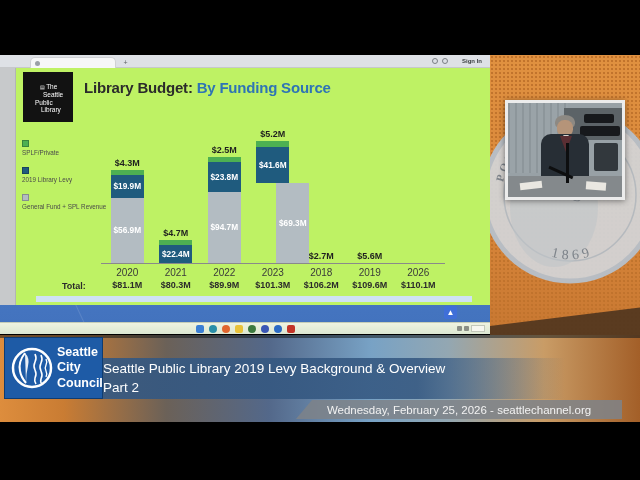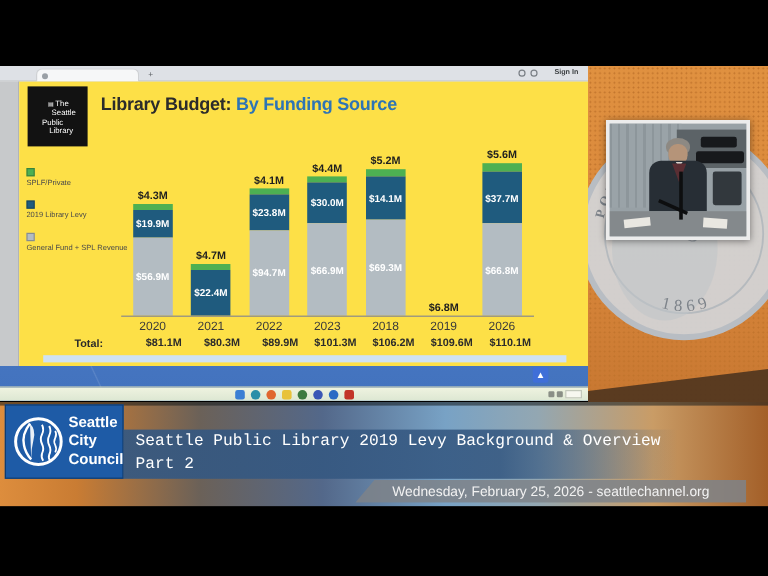--- a/index.html
+++ b/index.html
@@ -16,21 +16,21 @@
   }
   .browser { position:absolute; left:0; top:55px; width:490px; height:250px; background:#fff; }
   .browser-top { position:relative; height:13px; background:#dee1e6; border-bottom:1px solid #c6c8cb; }
   .tab { position:absolute; left:30px; top:2px; width:86px; height:11px; background:#f6f7f8;
     border-radius:5px 5px 0 0; border:1px solid #cfd1d4; border-bottom:none; }
   .tab-dot { position:absolute; left:4px; top:3px; width:5px; height:5px; border-radius:50%; background:#9aa0a6; }
   .newtab { position:absolute; left:122px; top:4px; width:7px; height:7px; color:#5f6368; font-size:7px; line-height:7px; text-align:center; }
   .top-glyph { position:absolute; top:3px; width:6px; height:6px; border:1px solid #7a7f85; border-radius:50%; }
   .signin { position:absolute; right:8px; top:3px; font-size:6px; color:#3c4043; font-weight:bold; }
 
-  .slide { position:absolute; left:16px; top:13px; width:474px; height:237px; background:#fde047; }
+  .slide { position:absolute; left:16px; top:13px; width:474px; height:237px; background:#bef264; }
   .side-strip { position:absolute; left:0; top:13px; width:16px; height:237px; background:#c7c9cb; border-right:1px solid #b2b4b6; }
 
   
   .spl-logo { position:absolute; left:7px; top:4px; width:50px; height:50px; background:#121212;
     color:#fff; font-size:6.5px; line-height:1.18; padding-top:11px; }
   .spl-logo .l0 { margin-left:17px; } .spl-logo .l0::before { content:"▤ "; font-size:5px; }
   .spl-logo .l1 { margin-left:20px; } .spl-logo .l2 { margin-left:12px; } .spl-logo .l3 { margin-left:18px; }
 
   .slide-title { position:absolute; left:68px; top:11px; font-size:15px; font-weight:bold; color:#2b2b2b; letter-spacing:-0.2px; }
   .slide-title .blue { color:#2e74b5; }
@@ -43,21 +43,21 @@
   .bars-row { position:absolute; left:87px; top:33px; width:340px; height:162px; display:flex; }
   .bar-col { width:48.5px; display:flex; flex-direction:column; justify-content:flex-end; align-items:center; }
   .green-label { font-size:9px; font-weight:bold; color:#1f1f1f; margin-bottom:2px; }
   .bar-stack { width:33px; display:flex; flex-direction:column; }
   .seg { width:33px; display:flex; align-items:center; justify-content:center; }
   .seg-label { font-size:8.3px; font-weight:bold; color:#fff; }
   .axis { position:absolute; left:85px; top:195px; width:344px; border-top:1px solid #8a8a8a; }
   .years-row, .totals-row { position:absolute; left:87px; width:340px; display:flex; }
   .years-row { top:199px; } .totals-row { top:212px; }
   .year-cell { width:48.5px; text-align:center; font-size:10px; color:#3a3a3a; }
-  .total-cell { width:48.5px; text-align:right; font-size:9px; font-weight:bold; color:#2b2b2b; }
+  .total-cell { width:48.5px; text-align:center; font-size:9px; font-weight:bold; color:#2b2b2b; }
   .total-label { position:absolute; left:46px; top:213px; font-size:9px; font-weight:bold; color:#2b2b2b; }
   .slide-strip { position:absolute; left:20px; top:228px; width:436px; height:6px; background:#cfe2f3; }
 
   
   .scroll-btn { position:absolute; left:444px; top:306px; width:13px; height:13px; background:#3f6fd8;
     border-radius:2px; color:#fff; font-size:8px; line-height:13px; text-align:center; }
   .taskbar { position:absolute; left:0; top:322px; width:490px; height:12px;
     background:linear-gradient(180deg,#eff3e0,#dce7d2); border-top:1px solid #c5cdb8;
     display:flex; align-items:center; justify-content:center; gap:5px; }
   .tb-icon { width:8px; height:8px; border-radius:2px; }
@@ -104,21 +104,21 @@
   .banner-bg::after { content:""; position:absolute; left:0; top:0; width:640px; height:3px; background:rgba(20,25,28,0.55); }
   .council-logo { position:absolute; left:4px; top:337px; width:99px; height:62px; background:#1e5ba6;
     border:1px solid #0e3c72; }
   .council-text { position:absolute; left:52px; top:7px; color:#fff; font-size:12.5px; font-weight:bold; line-height:1.23; }
   .committee { position:absolute; left:103px; top:337px; width:412px; height:21px;
     background:rgba(72,75,80,0.93); clip-path:polygon(0 0, 100% 0, 97.2% 100%, 0 100%);
     display:flex; align-items:center; padding-left:9px;
     color:#fff; font-size:12.6px; font-weight:bold; letter-spacing:-0.2px; white-space:nowrap; }
   .subtitle-band { position:absolute; left:103px; top:358px; width:462px; height:41px;
     background:linear-gradient(90deg, rgba(53,88,129,0.93) 0%, rgba(53,88,129,0.88) 68%, rgba(53,88,129,0) 100%);
-    color:#fff; padding:2px 0 0 10px; font-size:13.5px; line-height:1.38;font-family:Liberation Mono, monospace; }
+    color:#fff; padding:2px 0 0 0; font-size:13.5px; line-height:1.38; }
   .date-bar { position:absolute; left:296px; top:400px; width:326px; height:19px;
     background:rgba(126,131,136,0.85); clip-path:polygon(16px 0, 100% 0, 100% 100%, 0 100%);
     display:flex; align-items:center; justify-content:center;
     color:#f2f2f2; font-size:11.5px; }
   .bottom-black { position:absolute; left:0; top:422px; width:640px; height:58px; background:#000; }
 </style>
 </head>
 <body>
 
 <div class="stage">
@@ -176,75 +176,54 @@
               </div>
               <div class="seg" style="height: 65.4px; background: rgb(179, 188, 194); align-items: center;">
                 <div class="seg-label">$56.9M</div>
               </div>
             </div>
           </div>
           <div class="bar-col">
             <div class="green-label">$4.7M</div>
             <div class="bar-stack">
               <div class="seg" style="height: 5.4px; background: rgb(77, 176, 82);"></div>
-              <div class="seg" style="height: 38px; background: rgb(31, 91, 126);">
+              <div class="seg" style="height: 18px; background: rgb(31, 91, 126);">
                 <div class="seg-label">$22.4M</div>
               </div>
             </div>
           </div>
           <div class="bar-col">
-            <div class="green-label">$4.1M</div>
+            <div class="green-label">$2.5M</div>
             <div class="bar-stack">
               <div class="seg" style="height: 4.7px; background: rgb(77, 176, 82);"></div>
               <div class="seg" style="height: 30px; background: rgb(31, 91, 126);">
                 <div class="seg-label">$23.8M</div>
               </div>
               <div class="seg" style="height: 71.3px; background: rgb(179, 188, 194);">
                 <div class="seg-label">$94.7M</div>
               </div>
             </div>
           </div>
           <div class="bar-col">
-            <div class="green-label">$4.4M</div>
-            <div class="bar-stack">
-              <div class="seg" style="height: 5.1px; background: rgb(77, 176, 82);"></div>
-              <div class="seg" style="height: 34.5px; background: rgb(31, 91, 126);">
-                <div class="seg-label">$30.0M</div>
-              </div>
-              <div class="seg" style="height: 76.9px; background: rgb(179, 188, 194);">
-                <div class="seg-label">$66.9M</div>
-              </div>
-            </div>
-          </div>
-          <div class="bar-col">
             <div class="green-label">$5.2M</div>
             <div class="bar-stack">
               <div class="seg" style="height: 6px; background: rgb(77, 176, 82);"></div>
               <div class="seg" style="height: 36.5px; background: rgb(31, 91, 126);">
-                <div class="seg-label">$14.1M</div>
-              </div>
-              <div class="seg" style="height: 79.7px; background: rgb(179, 188, 194);">
+                <div class="seg-label">$41.6M</div>
+              </div>
+              <div class="seg" style="height: 79.7px; background: rgb(179, 188, 194); margin-left: 20px;">
                 <div class="seg-label">$69.3M</div>
               </div>
             </div>
           </div>
           <div class="bar-col">
-            <div class="green-label">$6.8M</div>
+            <div class="green-label">$2.7M</div>
           </div>
           <div class="bar-col">
             <div class="green-label">$5.6M</div>
-            <div class="bar-stack">
-              <div class="seg" style="height: 6.4px; background: rgb(77, 176, 82);"></div>
-              <div class="seg" style="height: 43.4px; background: rgb(31, 91, 126);">
-                <div class="seg-label">$37.7M</div>
-              </div>
-              <div class="seg" style="height: 76.8px; background: rgb(179, 188, 194);">
-                <div class="seg-label">$66.8M</div>
-              </div>
-            </div>
           </div>
         </div>
       <div class="axis"></div>
       <div class="years-row">
           <div class="year-cell">2020</div>
           <div class="year-cell">2021</div>
           <div class="year-cell">2022</div>
           <div class="year-cell">2023</div>
           <div class="year-cell">2018</div>
           <div class="year-cell">2019</div>

